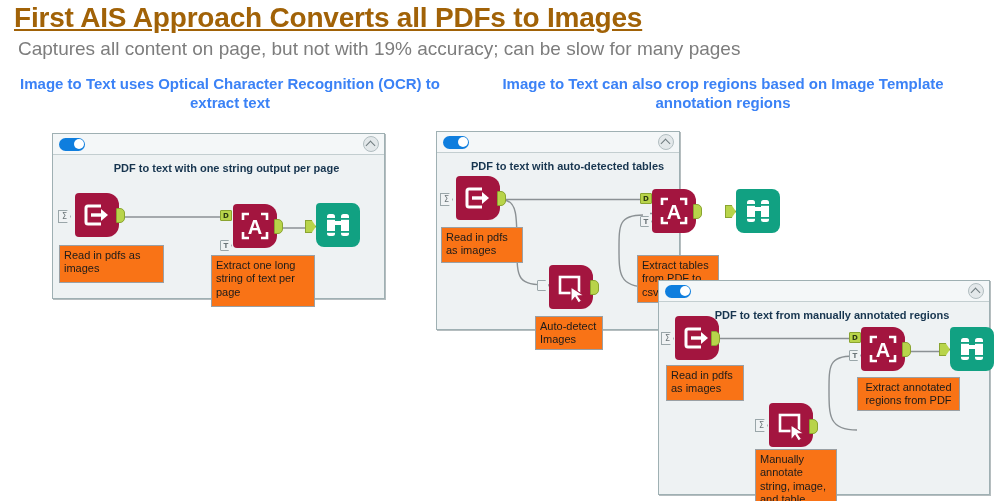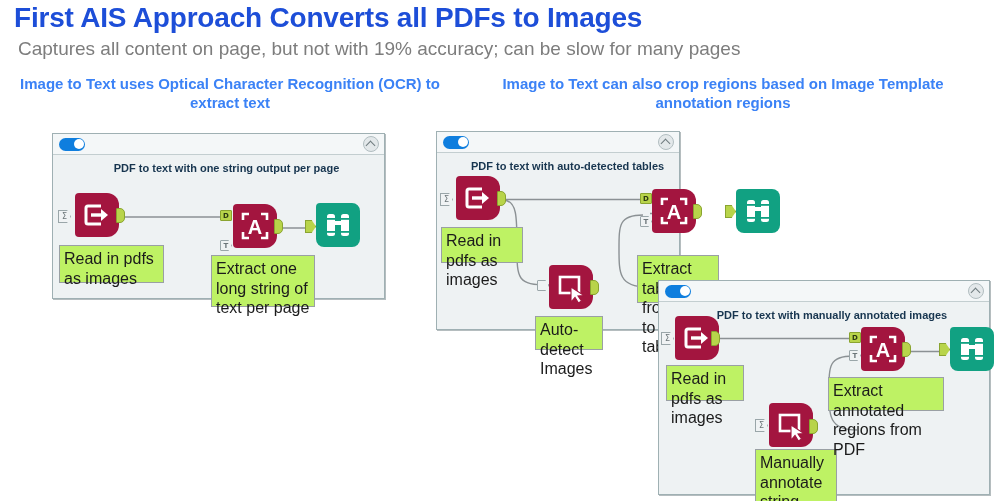--- a/index.html
+++ b/index.html
@@ -10,21 +10,21 @@
     font-family:"Liberation Sans", sans-serif;
     position:relative;
     overflow:hidden;
     -webkit-font-smoothing:antialiased;
   }
 
   
   .slide-title{
     position:absolute; left:14px; top:2px;
     font-size:28px; font-weight:bold; letter-spacing:-0.2px;
-    color:#1d4ed8; white-space:nowrap;
+    color:#a16207; white-space:nowrap;text-decoration:underline;
   }
   .slide-subtitle{
     position:absolute; left:18px; top:38px;
     font-size:19px; font-weight:normal; color:#7d7d7d;
     white-space:nowrap;
   }
   .col-heading{
     position:absolute;
     font-size:15px; font-weight:bold; color:#3b82f6;
     text-align:center; line-height:1.25;
@@ -121,23 +121,23 @@
     border-radius:0;
   }
 
   
   .wire{ position:absolute; }
   .wire svg{ display:block; }
 
   
   .note{
     position:absolute;
-    background:#bef264;
+    background:#f97316;
     border:1px solid #9aa0a4;
-    font-size:16px; line-height:1.22;
+    font-size:11px; line-height:1.22;
     color:#1b1b1b;
     padding:3px 4px 4px 4px;
     box-sizing:border-box;
   }
 </style>
 </head>
 <body>
 
 <div class="slide-title">First AIS Approach Converts all PDFs to Images</div>
 <div class="slide-subtitle">Captures all content on page, but not with 19% accuracy; can be slow for many pages</div>
@@ -285,21 +285,21 @@
       </svg>
     </div>
 
   </div>
 </div>
 
 <div class="panel" style="left:658px; top:280px; width:332px; height:215px; z-index:5;">
 
   <div class="panel-header">
     <div class="toggle"></div>
-    <div class="panel-title">PDF to text with manually annotated images</div>
+    <div class="panel-title">PDF to text from manually annotated regions</div>
     <div class="collapse-btn"></div>
   </div>
 
   <div class="canvas">
 
     <div class="wire" style="left:54px; top:34px;">
       <svg width="139" height="5" viewBox="0 0 139 5">
           <line x1="0" y1="2.5" x2="139" y2="2.5" stroke="#8b9194" stroke-width="1.4"></line>
         </svg>
     </div>
@@ -340,21 +340,21 @@
     <div class="tool" style="left:202px; top:25px;">
       <svg width="44" height="44" viewBox="0 0 44 44">
         <path d="M10 16 V10 H16" fill="none" stroke="#ffffff" stroke-width="2.6"></path>
         <path d="M28 10 H34 V16" fill="none" stroke="#ffffff" stroke-width="2.6"></path>
         <path d="M34 28 V34 H28" fill="none" stroke="#ffffff" stroke-width="2.6"></path>
         <path d="M16 34 H10 V28" fill="none" stroke="#ffffff" stroke-width="2.6"></path>
         <text x="22" y="30" font-family="Liberation Sans, sans-serif" font-size="20" font-weight="bold" fill="#ffffff" text-anchor="middle">A</text>
       </svg>
     </div>
     <div class="port" style="left:243px; top:40px;"></div>
-    <div class="note" style="left:169px; top:75px; width:116px; height:34px;">Extract annotated regions from PDF</div>
+    <div class="note" style="left:198px; top:75px; width:103px; height:34px;text-align:center;">Extract annotated regions from PDF</div>
 
     <div class="port arrowin" style="left:280px; top:41px;"></div>
     <div class="tool teal" style="left:291px; top:25px;">
       <svg width="44" height="44" viewBox="0 0 44 44">
         <rect x="11" y="11" width="8" height="22" rx="2.5" fill="#ffffff"></rect>
         <rect x="25" y="11" width="8" height="22" rx="2.5" fill="#ffffff"></rect>
         <rect x="19" y="18" width="6" height="4" fill="#ffffff"></rect>
         <rect x="11" y="15" width="8" height="1.8" fill="#11a182"></rect>
         <rect x="25" y="15" width="8" height="1.8" fill="#11a182"></rect>
         <rect x="11" y="28" width="8" height="1.8" fill="#11a182"></rect>

